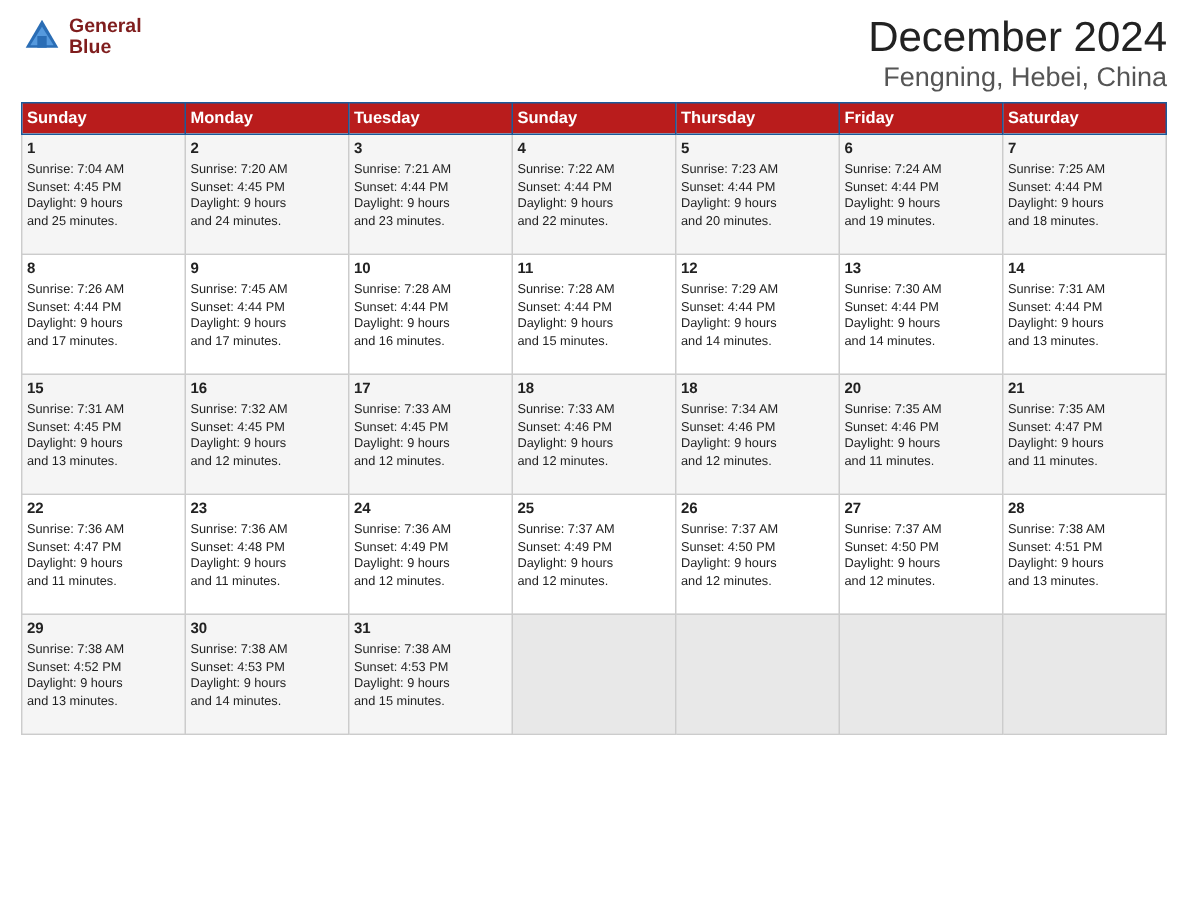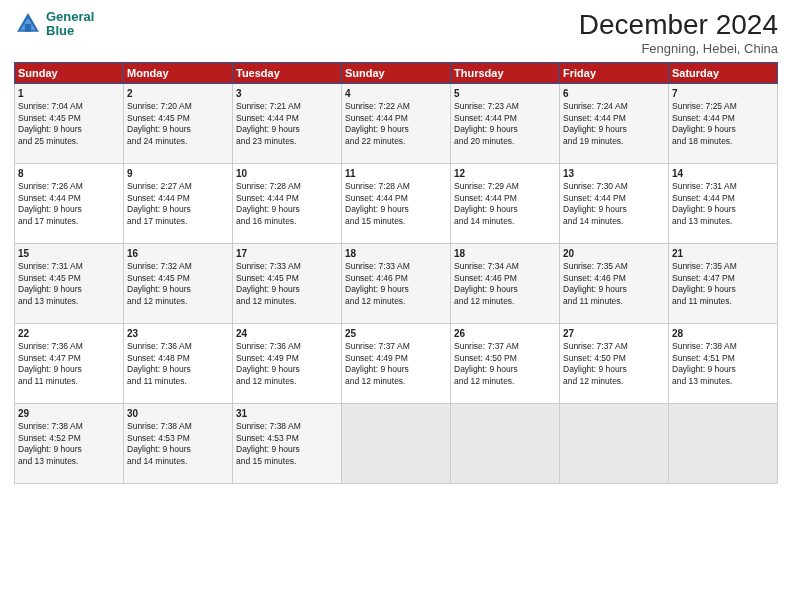--- a/index.html
+++ b/index.html
@@ -26,37 +26,37 @@
       align-items: center;
       gap: 4px;
     }
     .logo-text {
       font-size: 13px;
       font-weight: bold;
       color: #333;
       line-height: 1.1;
     }
     .logo-text span {
-      color: #0f766e;
+      color: #7f1d1d;
     }
     .logo-icon {
       width: 28px;
       height: 28px;
     }
     .title-block {
       text-align: right;
     }
     .main-title {
       font-size: 28px;
       font-weight: normal;
       color: #222;
       line-height: 1.1;
     }
     .subtitle {
-      font-size: 13px;
+      font-size: 18px;
       color: #555;
     }
     table {
       width: 100%;
       border-collapse: collapse;
       table-layout: fixed;
     }
     thead tr th {
       background: #b91c1c;
       color: #fff;
@@ -180,21 +180,21 @@
         <tr>
           <td>
             <span class="day-num">8</span>
             <div>Sunrise: 7:26 AM</div>
             <div>Sunset: 4:44 PM</div>
             <div>Daylight: 9 hours</div>
             <div>and 17 minutes.</div>
           </td>
           <td>
             <span class="day-num">9</span>
-            <div>Sunrise: 2:27 AM</div>
+            <div>Sunrise: 7:45 AM</div>
             <div>Sunset: 4:44 PM</div>
             <div>Daylight: 9 hours</div>
             <div>and 17 minutes.</div>
           </td>
           <td>
             <span class="day-num">10</span>
             <div>Sunrise: 7:28 AM</div>
             <div>Sunset: 4:44 PM</div>
             <div>Daylight: 9 hours</div>
             <div>and 16 minutes.</div>

